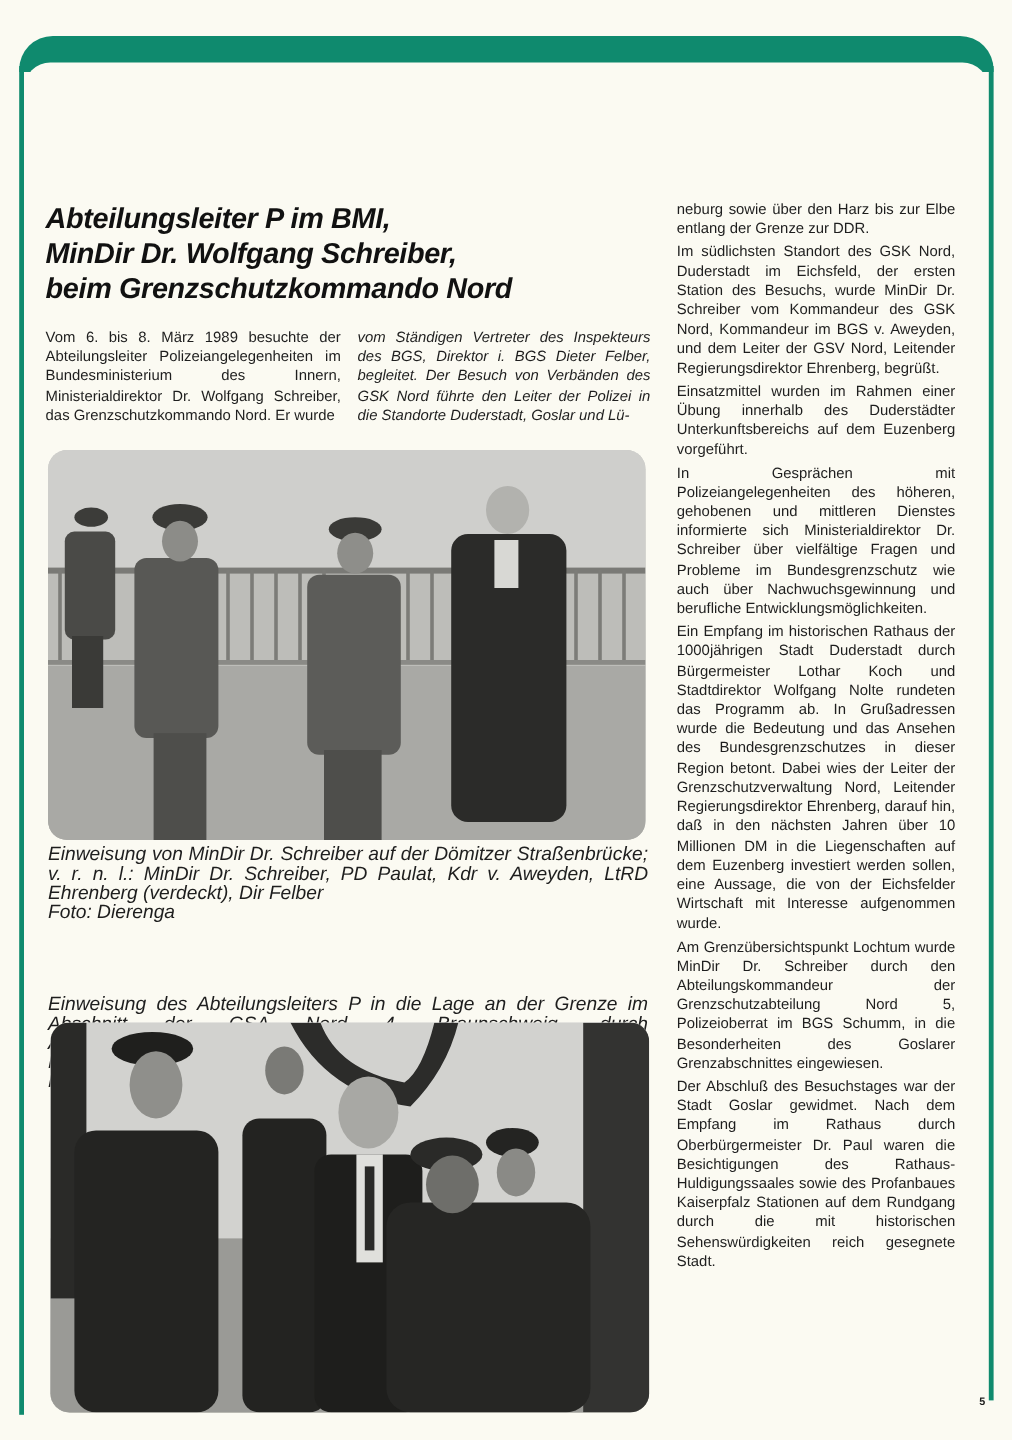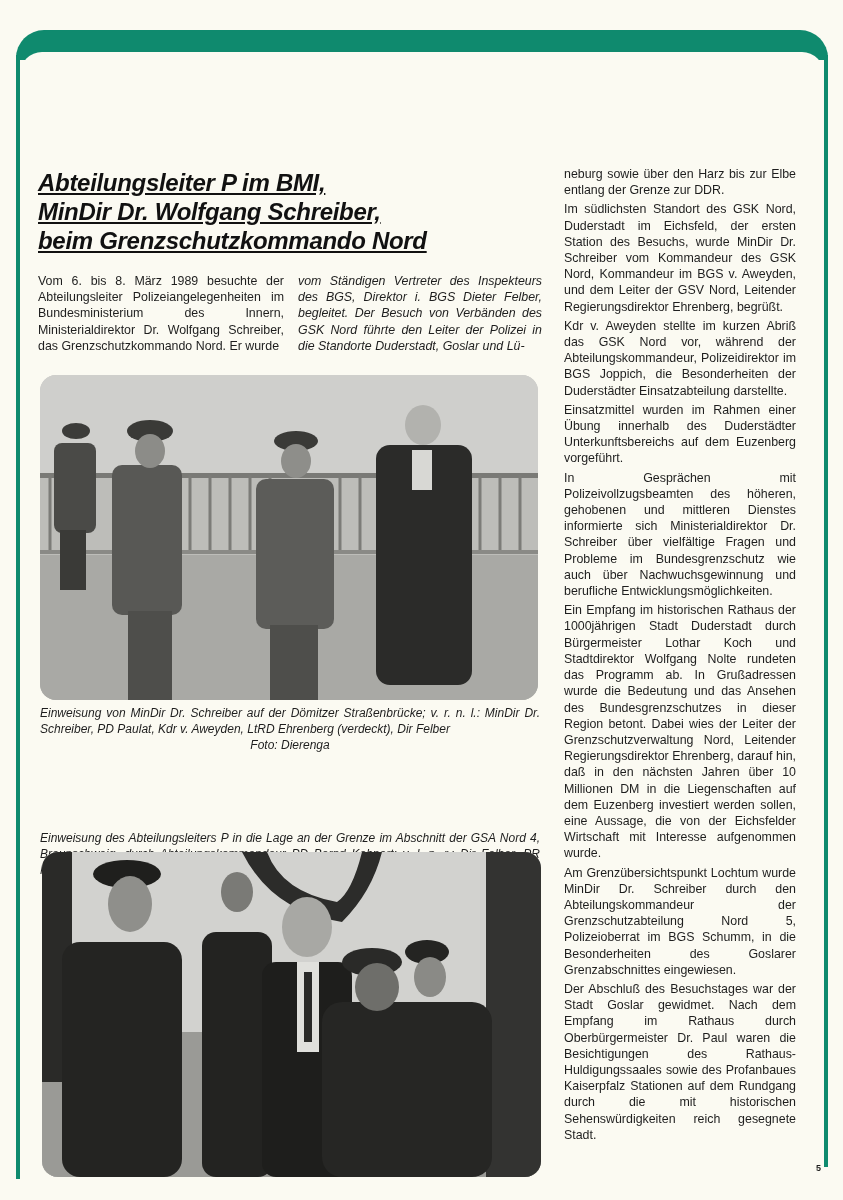--- a/index.html
+++ b/index.html
@@ -17,46 +17,46 @@
     position: absolute; left: 20px; top: 52px; width: 804px; height: 40px;
     background: #fbfaf2; border-radius: 22px 22px 0 0;
   }
   .frame-left { position: absolute; left: 16px; top: 55px; width: 4px; height: 1124px; background: #0f8a6e; }
   .frame-right { position: absolute; left: 824px; top: 55px; width: 4px; height: 1112px; background: #0f8a6e; }
 
   .headline {
     position: absolute; left: 38px; top: 168px; width: 510px;
     font-family: "Liberation Sans", sans-serif; font-weight: bold; font-style: italic;
     font-size: 24px; line-height: 29px; color: #111; letter-spacing: -0.3px;
-    white-space: pre-line; margin: 0; text-decoration: underline;
+    white-space: pre-line; margin: 0;
   }
   .col {
     position: absolute; font-size: 12.4px; line-height: 16.2px; text-align: justify;
     margin: 0;
   }
   .col p { margin: 3px; }
   .col-a { left: 38px; top: 273px; width: 246px; }
   .col-b { left: 298px; top: 273px; width: 244px; font-style: italic; }
   .col-c { left: 561px; top: 163px; width: 238px; }
 
   .photo {
     position: absolute; border-radius: 16px; overflow: hidden;
   }
   .photo-1 { left: 40px; top: 375px; width: 498px; height: 325px;
     background: linear-gradient(180deg, #c9c9c6 0%, #bdbdba 30%, #a8a8a4 60%, #b4b4b0 100%); }
   .photo-2 { left: 42px; top: 852px; width: 499px; height: 325px;
     background: linear-gradient(180deg, #d5d5d2 0%, #b8b8b4 50%, #7a7a76 100%); }
 
   .caption {
-    position: absolute; font-style: italic; font-size: 12px; line-height: 16px;
+    position: absolute; font-style: italic; font-size: 16px; line-height: 16px;
     text-align: justify; margin: 0;
   }
   .caption-1 { left: 40px; top: 705px; width: 500px; }
   .caption-2 { left: 40px; top: 830px; width: 500px; }
-  .credit { display: block; text-align: center; }
+  .credit { display: block; text-align: left; }
   .caption-2 .credit { display: inline; float: right; }
 
   .page-num { position: absolute; left: 816px; top: 1163px; font-size: 9px; font-weight: bold; }
 </style>
 </head>
 <body>
 
 <div class="frame-top"></div>
 <div class="frame-inner"></div>
 <div class="frame-left"></div>
@@ -65,23 +65,22 @@
 <h1 class="headline">Abteilungsleiter P im BMI,
 MinDir Dr. Wolfgang Schreiber,
 beim Grenzschutzkommando Nord</h1>
 
 <p class="col col-a">Vom 6. bis 8. März 1989 besuchte der Abteilungsleiter Polizeiangelegenheiten im Bundesministerium des Innern, Ministerialdirektor Dr. Wolfgang Schreiber, das Grenzschutzkommando Nord. Er wurde</p>
 <p class="col col-b">vom Ständigen Vertreter des Inspekteurs des BGS, Direktor i. BGS Dieter Felber, begleitet. Der Besuch von Verbänden des GSK Nord führte den Leiter der Polizei in die Standorte Duderstadt, Goslar und Lü-</p>
 
 <div class="col col-c">
   <p>neburg sowie über den Harz bis zur Elbe entlang der Grenze zur DDR.</p>
   <p>Im südlichsten Standort des GSK Nord, Duderstadt im Eichsfeld, der ersten Station des Besuchs, wurde MinDir Dr. Schreiber vom Kommandeur des GSK Nord, Kommandeur im BGS v. Aweyden, und dem Leiter der GSV Nord, Leitender Regierungsdirektor Ehrenberg, begrüßt.</p>
-  <p>Kdr v. Aweyden stellte im kurzen Abriß das GSK Nord vor, während der Abteilungskommandeur, Polizeidirektor im BGS Joppich, die Besonderheiten der Duderstädter Einsatzabteilung darstellte.</p>
   <p>Einsatzmittel wurden im Rahmen einer Übung innerhalb des Duderstädter Unterkunftsbereichs auf dem Euzenberg vorgeführt.</p>
-  <p>In Gesprächen mit Polizeivollzugsbeamten des höheren, gehobenen und mittleren Dienstes informierte sich Ministerialdirektor Dr. Schreiber über vielfältige Fragen und Probleme im Bundesgrenzschutz wie auch über Nachwuchsgewinnung und berufliche Entwicklungsmöglichkeiten.</p>
+  <p>In Gesprächen mit Polizeiangelegenheiten des höheren, gehobenen und mittleren Dienstes informierte sich Ministerialdirektor Dr. Schreiber über vielfältige Fragen und Probleme im Bundesgrenzschutz wie auch über Nachwuchsgewinnung und berufliche Entwicklungsmöglichkeiten.</p>
   <p>Ein Empfang im historischen Rathaus der 1000jährigen Stadt Duderstadt durch Bürgermeister Lothar Koch und Stadtdirektor Wolfgang Nolte rundeten das Programm ab. In Grußadressen wurde die Bedeutung und das Ansehen des Bundesgrenzschutzes in dieser Region betont. Dabei wies der Leiter der Grenzschutzverwaltung Nord, Leitender Regierungsdirektor Ehrenberg, darauf hin, daß in den nächsten Jahren über 10 Millionen DM in die Liegenschaften auf dem Euzenberg investiert werden sollen, eine Aussage, die von der Eichsfelder Wirtschaft mit Interesse aufgenommen wurde.</p>
   <p>Am Grenzübersichtspunkt Lochtum wurde MinDir Dr. Schreiber durch den Abteilungskommandeur der Grenzschutzabteilung Nord 5, Polizeioberrat im BGS Schumm, in die Besonderheiten des Goslarer Grenzabschnittes eingewiesen.</p>
   <p>Der Abschluß des Besuchstages war der Stadt Goslar gewidmet. Nach dem Empfang im Rathaus durch Oberbürgermeister Dr. Paul waren die Besichtigungen des Rathaus-Huldigungssaales sowie des Profanbaues Kaiserpfalz Stationen auf dem Rundgang durch die mit historischen Sehenswürdigkeiten reich gesegnete Stadt.</p>
 
 </div>
 
 <div class="photo photo-1">
   <svg width="498" height="325" viewBox="0 0 498 325">
     <rect x="0" y="0" width="498" height="100" fill="#cfcfcc"></rect>
     <rect x="0" y="100" width="498" height="80" fill="#bdbdb9"></rect>

